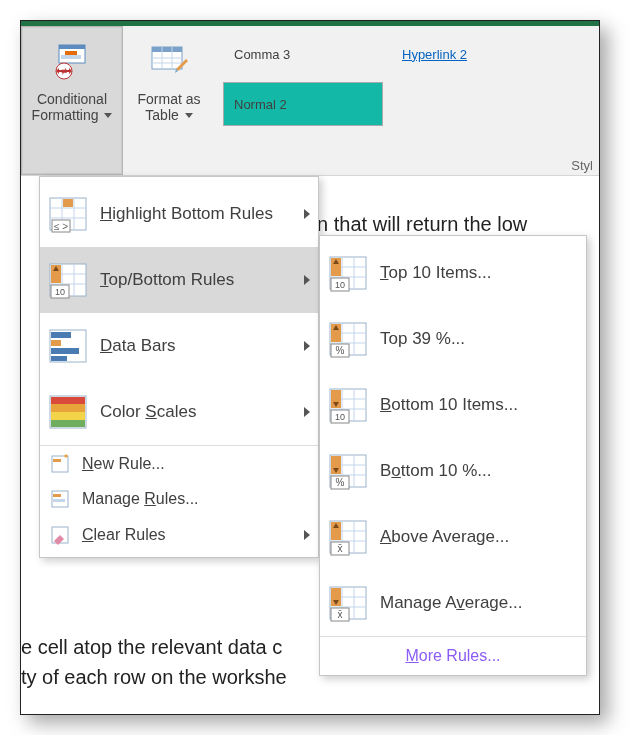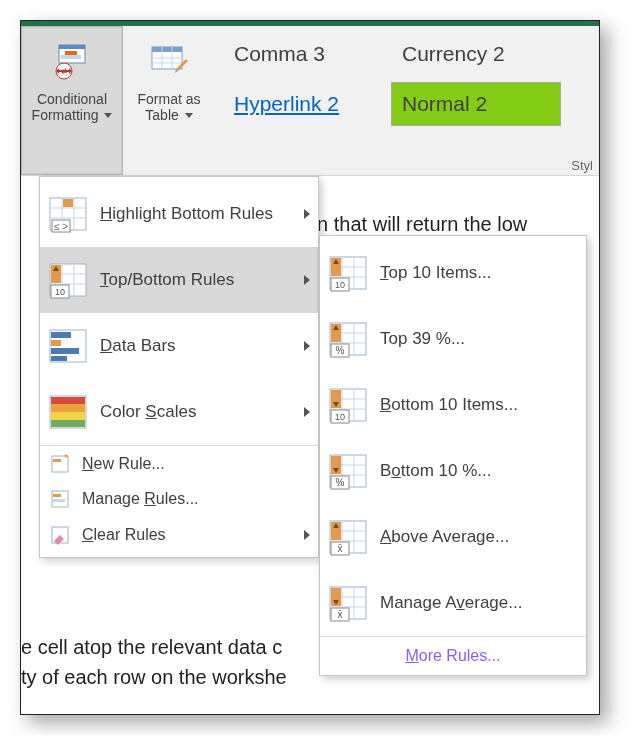--- a/index.html
+++ b/index.html
@@ -72,27 +72,27 @@
     display: grid;
     grid-template-columns: 160px 170px;
     grid-template-rows: 44px 44px;
     gap: 6px 8px;
     align-content: start;
   }
   .style-cell {
     display: flex;
     align-items: center;
     padding: 0 10px;
-    font-size: 21px;
+    font-size: 13px;
     color: #404040;
     border: 1px solid transparent;
     height: 44px;
   }
   .style-link { color: #0563C1; text-decoration: underline; }
-  .style-normal { border: 1px solid #aaa; background: #84cc16; }
+  .style-normal { border: 1px solid #aaa; background: #14b8a6; }
   .styles-label {
     position: absolute;
     right: 6px;
     bottom: 2px;
     font-size: 13px;
     color: #666;
   }
   .bg-text {
     position: absolute;
     color: #222;
@@ -192,21 +192,20 @@
           <path d="M28 28 L38 18 L40 20 L30 30 Z" fill="#e39a4a"></path>
           <path d="M28 28 L30 30 L27 32 Z" fill="#6fa8d6"></path>
         </svg>
       </div>
       <div>Format as</div>
       <div><span>Table</span> <span class="drop-caret"></span></div>
     </div>
 
     <div class="style-gallery">
       <div class="style-cell">Comma 3</div>
-      <div class="style-cell">Currency 2</div>
       <div class="style-cell style-link">Hyperlink 2</div>
       <div class="style-cell style-normal">Normal 2</div>
     </div>
     <div class="styles-label">Styl</div>
   </div>
 
   <div class="bg-text" style="left:285px; top:192px;">on that will return the low</div>
   <div class="bg-text" style="left:0px; top:615px;">e cell atop the relevant data c</div>
   <div class="bg-text" style="left:0px; top:645px;">ty of each row on the workshe</div>
 

